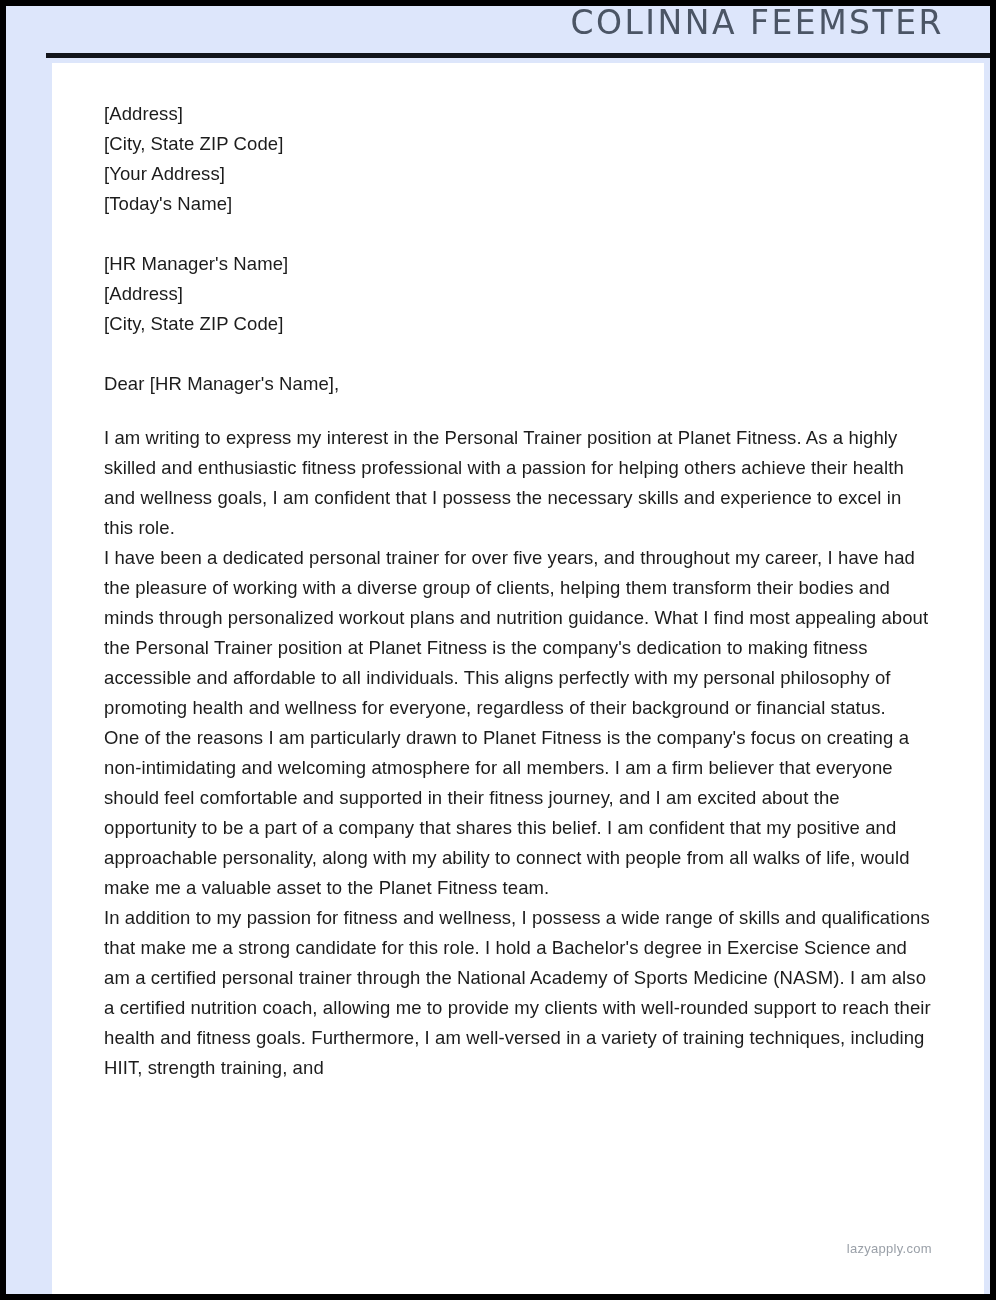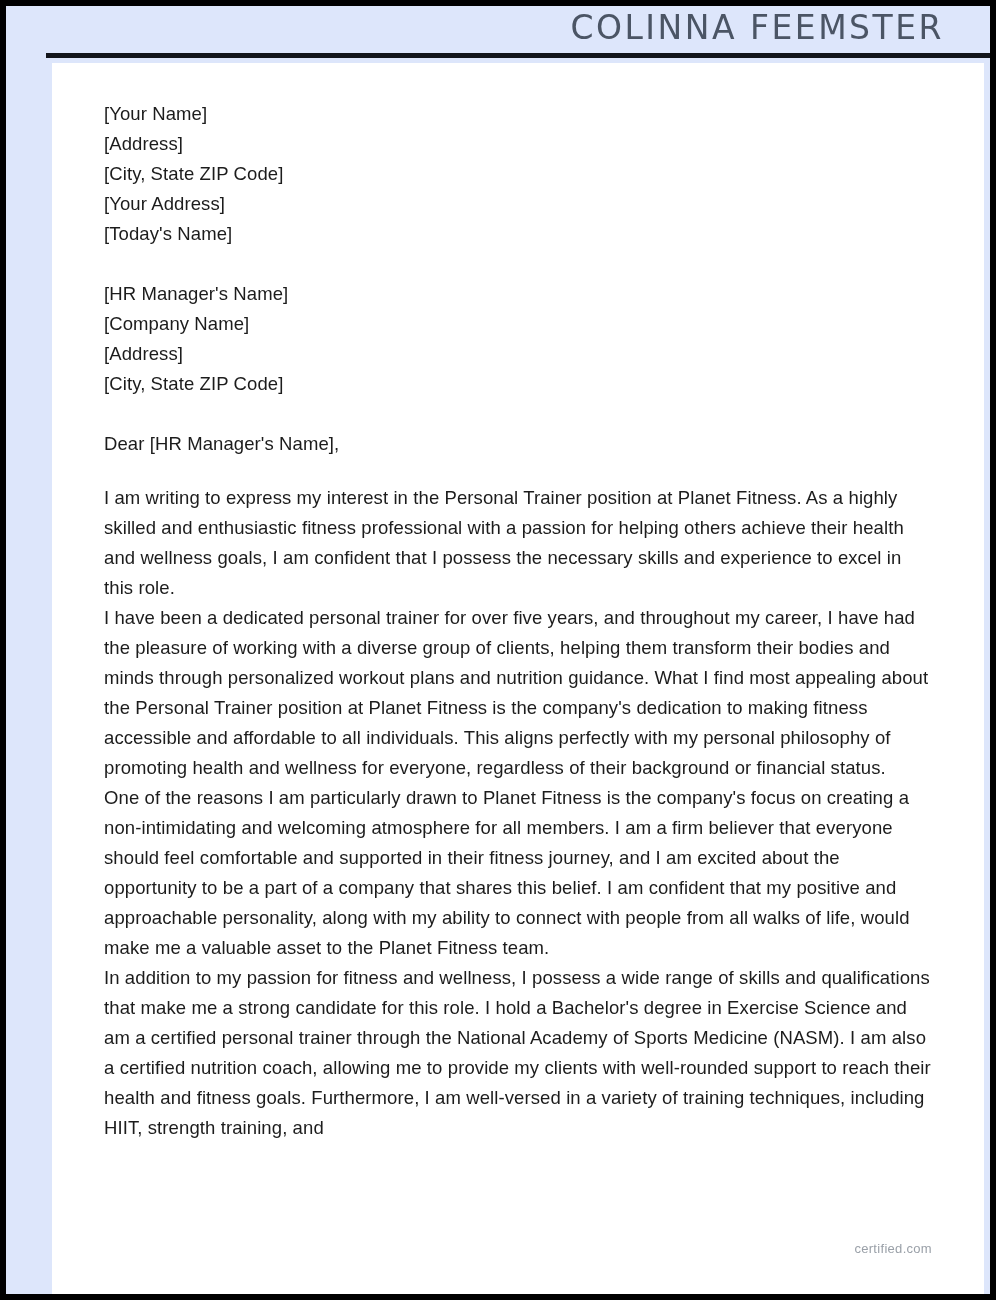--- a/index.html
+++ b/index.html
@@ -20,21 +20,21 @@
     background: #dde6fb;
     box-sizing: border-box;
     border: 6px solid #000000;
     overflow: hidden;
   }
   .header {
     position: relative;
     height: 52px;
     padding: 0 46px 4px 0;
     display: flex;
-    align-items: center;
+    align-items: flex-start;
     justify-content: flex-end;
     box-sizing: border-box;
   }
   .header-name {
     font-family: "DejaVu Sans", sans-serif;
     font-size: 33px;
     letter-spacing: 2.5px;
     color: #4b5565;
     font-weight: 400;
     line-height: 1;
@@ -96,38 +96,36 @@
 
   <div class="header">
     <div class="header-name">COLINNA FEEMSTER</div>
     <div class="header-rule"></div>
   </div>
 
   <div class="letter">
     <div class="letter-inner">
 
       <div class="block">
-        <p class="line">[Your Name]</p>
         <p class="line">[Address]</p>
         <p class="line">[City, State ZIP Code]</p>
         <p class="line">[Your Address]</p>
         <p class="line">[Today's Name]</p>
       </div>
 
       <div class="block">
         <p class="line">[HR Manager's Name]</p>
-        <p class="line">[Company Name]</p>
         <p class="line">[Address]</p>
         <p class="line">[City, State ZIP Code]</p>
       </div>
 
       <p class="para salutation">Dear [HR Manager's Name],</p>
 
       <p class="para block">I am writing to express my interest in the Personal Trainer position at Planet Fitness. As a highly skilled and enthusiastic fitness professional with a passion for helping others achieve their health and wellness goals, I am confident that I possess the necessary skills and experience to excel in this role.</p>
       <p class="para block">I have been a dedicated personal trainer for over five years, and throughout my career, I have had the pleasure of working with a diverse group of clients, helping them transform their bodies and minds through personalized workout plans and nutrition guidance. What I find most appealing about the Personal Trainer position at Planet Fitness is the company's dedication to making fitness accessible and affordable to all individuals. This aligns perfectly with my personal philosophy of promoting health and wellness for everyone, regardless of their background or financial status.</p>
       <p class="para block">One of the reasons I am particularly drawn to Planet Fitness is the company's focus on creating a non-intimidating and welcoming atmosphere for all members. I am a firm believer that everyone should feel comfortable and supported in their fitness journey, and I am excited about the opportunity to be a part of a company that shares this belief. I am confident that my positive and approachable personality, along with my ability to connect with people from all walks of life, would make me a valuable asset to the Planet Fitness team.</p>
       <p class="para block">In addition to my passion for fitness and wellness, I possess a wide range of skills and qualifications that make me a strong candidate for this role. I hold a Bachelor's degree in Exercise Science and am a certified personal trainer through the National Academy of Sports Medicine (NASM). I am also a certified nutrition coach, allowing me to provide my clients with well-rounded support to reach their health and fitness goals. Furthermore, I am well-versed in a variety of training techniques, including HIIT, strength training, and</p>
 
     </div>
-    <div class="watermark">certified.com</div>
+    <div class="watermark">lazyapply.com</div>
   </div>
 
 </div>
 
 </body></html>

